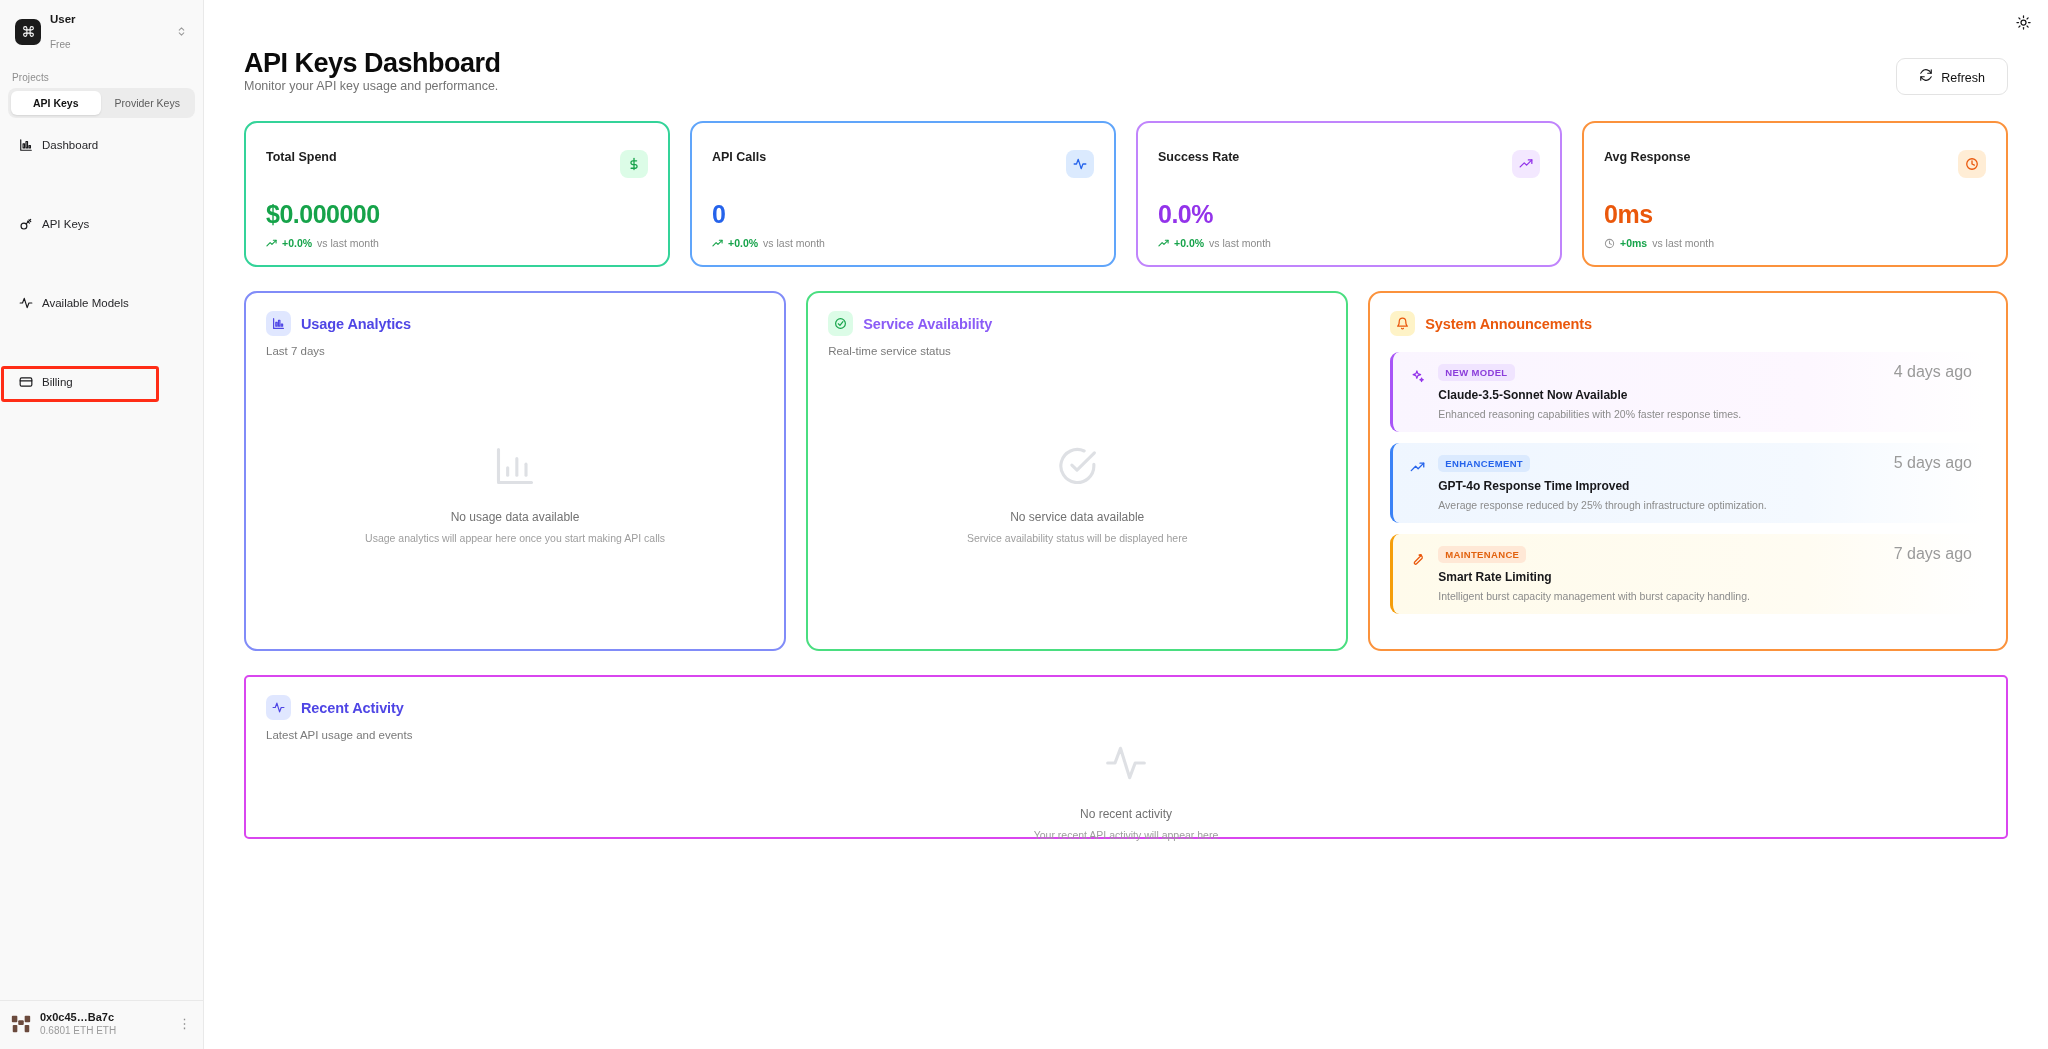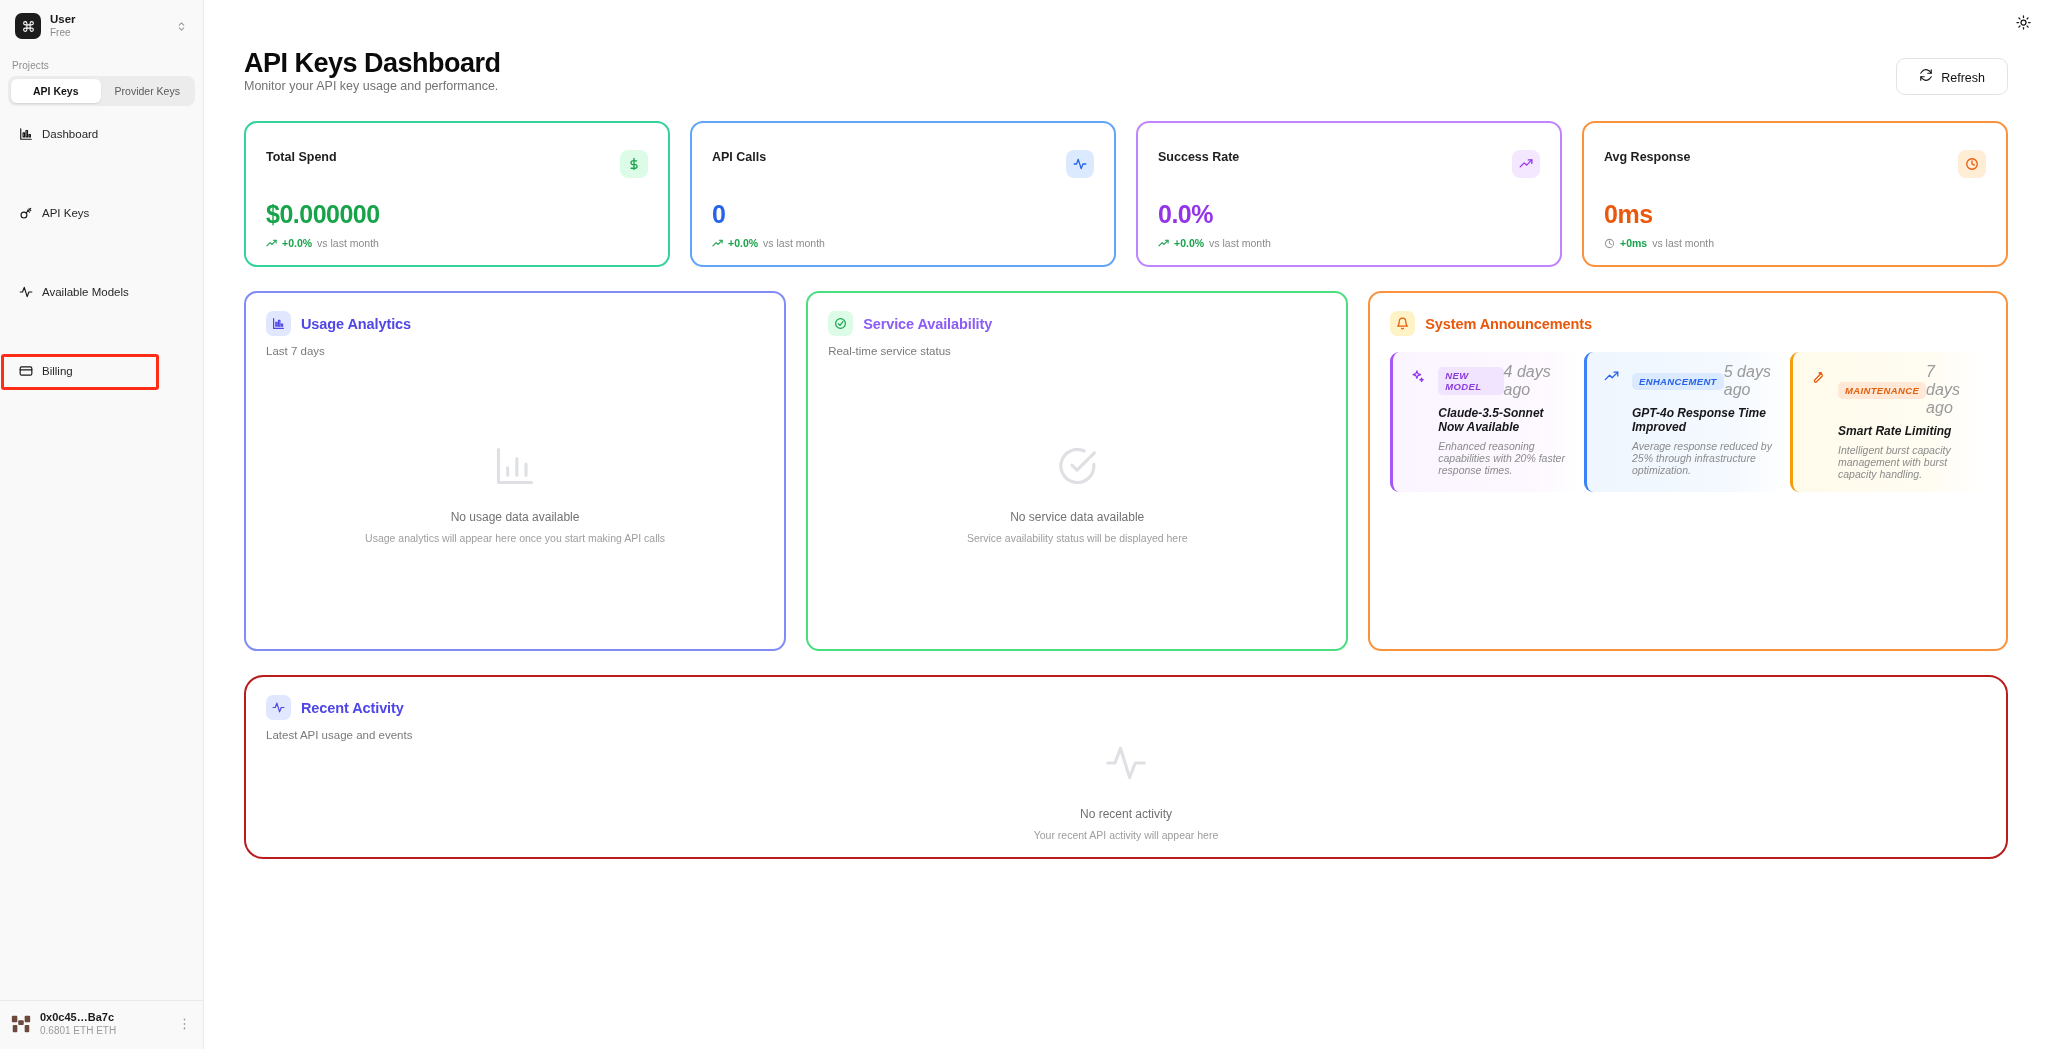--- a/index.html
+++ b/index.html
@@ -29,21 +29,21 @@
     cursor: pointer;
   }
   .org-logo {
     width: 26px; height: 26px; border-radius: 7px;
     background: #1c1c1c; color: #fff;
     display: flex; align-items: center; justify-content: center;
     font-size: 13px; flex: 0 0 26px;
   }
   .org-text { flex: 1; min-width: 0; line-height: 1.15; }
   .org-name { font-size: 11.5px; font-weight: 700; color: #1a1a1a; }
-  .org-plan { font-size: 10px; color: #8b8b8b; margin-top: 1px; }
+  .org-plan { font-size: 10px; color: #8b8b8b; margin-top: 13px; }
   .org-chev { color: #9a9a9a; font-size: 10px; display:flex; align-items:center;}
 
   .section-label {
     font-size: 10px; color: #8e8e8e;
     padding: 12px 12px 5px 12px; letter-spacing: .1px;
   }
   .tabs {
     display: flex; margin: 0 8px; background: #ececec;
     border-radius: 8px; padding: 3px; gap: 2px;
   }
@@ -149,42 +149,42 @@
   .panel-sub { font-size: 11.5px; color: #7a7a7a; margin-top: 9px; }
   .empty {
     flex: 1; display: flex; flex-direction: column;
     align-items: center; justify-content: center; gap: 0;
   }
   .empty svg { opacity: .33; }
   .empty-title { font-size: 12px; color: #727272; margin-top: 18px; }
   .empty-sub { font-size: 10.5px; color: #9d9d9d; margin-top: 8px; }
 
   
-  .ann-list { margin-top: 16px; display: flex; flex-direction: row; gap: 2px; font-style: italic; }
+  .ann-list { margin-top: 16px; display: flex; flex-direction: column; gap: 11px; }
   .ann {
     border-left: 3px solid; border-radius: 9px;
     padding: 11px 14px 12px 14px; position: relative;
     display: flex; gap: 11px; cursor: pointer;
   }
   .ann-ico { width: 20px; height: 20px; flex: 0 0 20px; display:flex; align-items:center; justify-content:center; margin-top: 3px;}
   .ann-body { flex: 1; min-width: 0; }
   .ann-row1 { display: flex; align-items: center; justify-content: space-between; }
   .ann-tag {
     font-size: 9.5px; font-weight: 700; letter-spacing: .35px;
     padding: 3px 7px; border-radius: 5px;
   }
   .ann-time { font-size: 16px; color: #9a9a9a; }
   .ann-title { font-size: 12px; font-weight: 700; color: #17171a; margin-top: 7px; }
   .ann-desc { font-size: 10.5px; color: #8b8b8b; margin-top: 6px; }
 
   
   .recent {
     margin: 24px 40px 0 40px;
-    border: 2px solid #b91c1c; border-radius: 19px; background: #fff;
-    padding: 18px 20px 22px 20px; height: 184px;
+    border: 2px solid #d946ef; border-radius: 5px; background: #fff;
+    padding: 18px 20px 22px 20px; height: 164px;
     display: flex; flex-direction: column;
   }
 </style>
 </head>
 <body>
 
 <div class="app">
 
   <aside class="sidebar">
 

